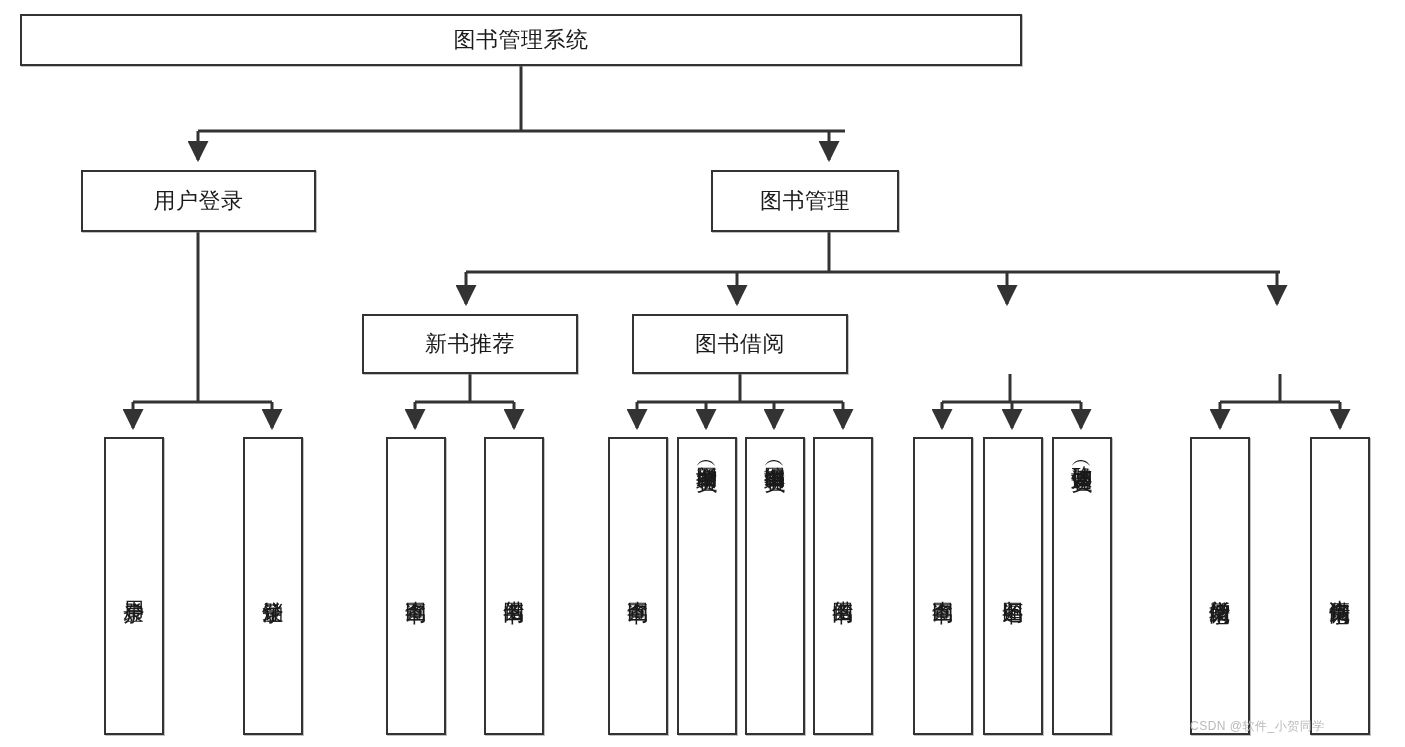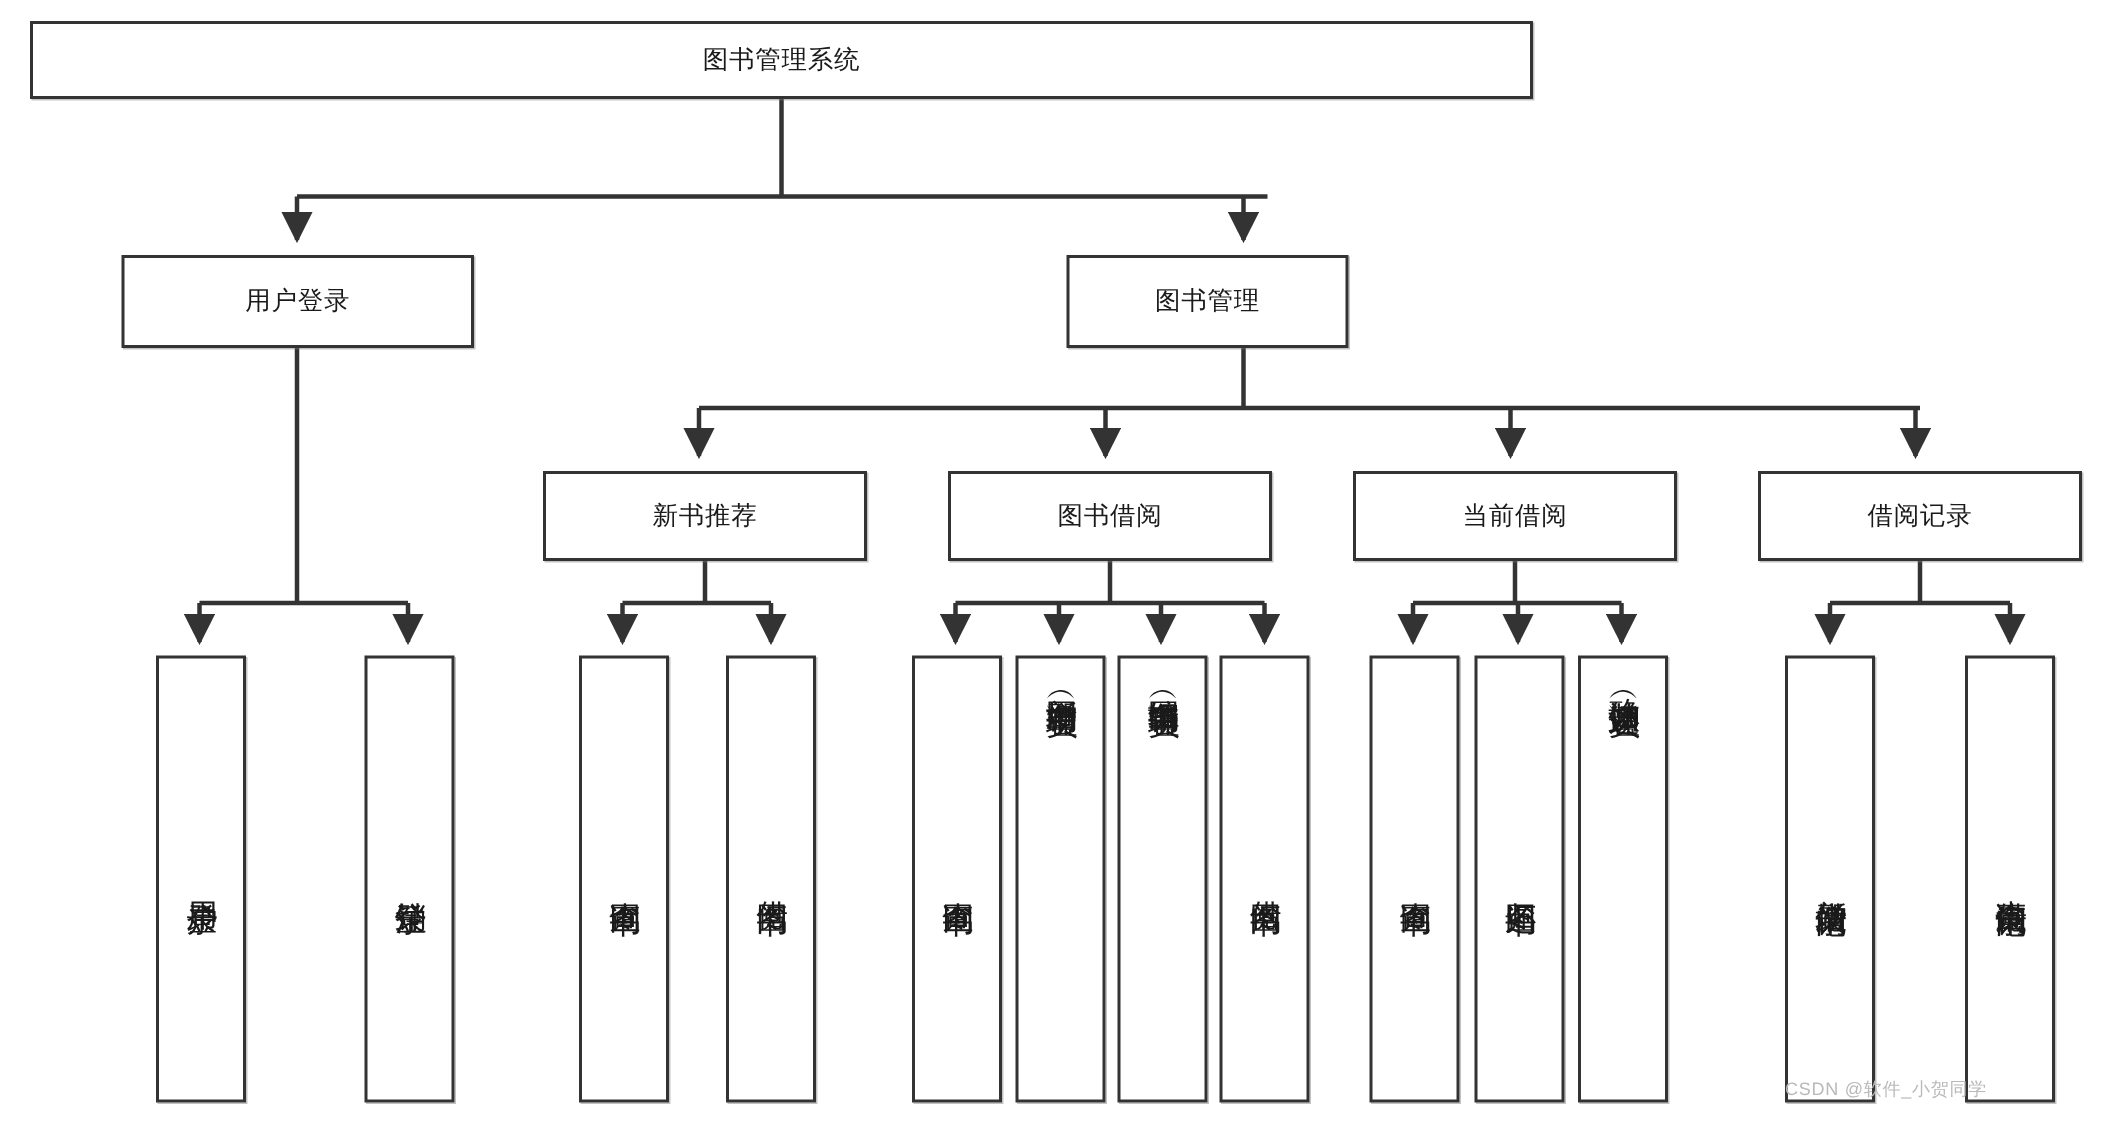--- a/index.html
+++ b/index.html
@@ -30,21 +30,21 @@
     box-sizing: border-box;
     background: #ffffff;
     border: 2px solid #333333;
     box-shadow: 1px 1px 0 rgba(120,120,120,0.45);
     display: flex;
     align-items: center;
     justify-content: center;
     color: #1a1a1a;
   }
   .node.horiz {
-    font-size: 17px;
+    font-size: 22px;
     letter-spacing: 0.5px;
     line-height: 1.2;
   }
   .node.vert {
     align-items: flex-start;
     justify-content: center;
     padding-top: 10px;
   }
   .node.vert .vlabel {
     writing-mode: vertical-rl;
@@ -149,26 +149,20 @@
   <div class="node horiz" style="left:711px; top:170px; width:188px; height:62px;">
     <span>图书管理</span>
   </div>
 
   <div class="node horiz" style="left:632px; top:314px; width:216px; height:60px;">
     <span>图书借阅</span>
   </div>
   <div class="node horiz" style="left:362px; top:314px; width:216px; height:60px;">
     <span>新书推荐</span>
   </div>
-  <div class="node horiz" style="left:902px; top:314px; width:216px; height:60px;">
-    <span>当前借阅</span>
-  </div>
-  <div class="node horiz" style="left:1172px; top:314px; width:216px; height:60px;">
-    <span>借阅记录</span>
-  </div>
 
   <div class="node vert centered" style="left:104px; top:437px; width:60px; height:298px;">
     <span class="vlabel">用户登录</span>
   </div>
   <div class="node vert centered" style="left:243px; top:437px; width:60px; height:298px;">
     <span class="vlabel">注销登录</span>
   </div>
 
   <div class="node vert centered" style="left:386px; top:437px; width:60px; height:298px;">
     <span class="vlabel">查询图书</span>

